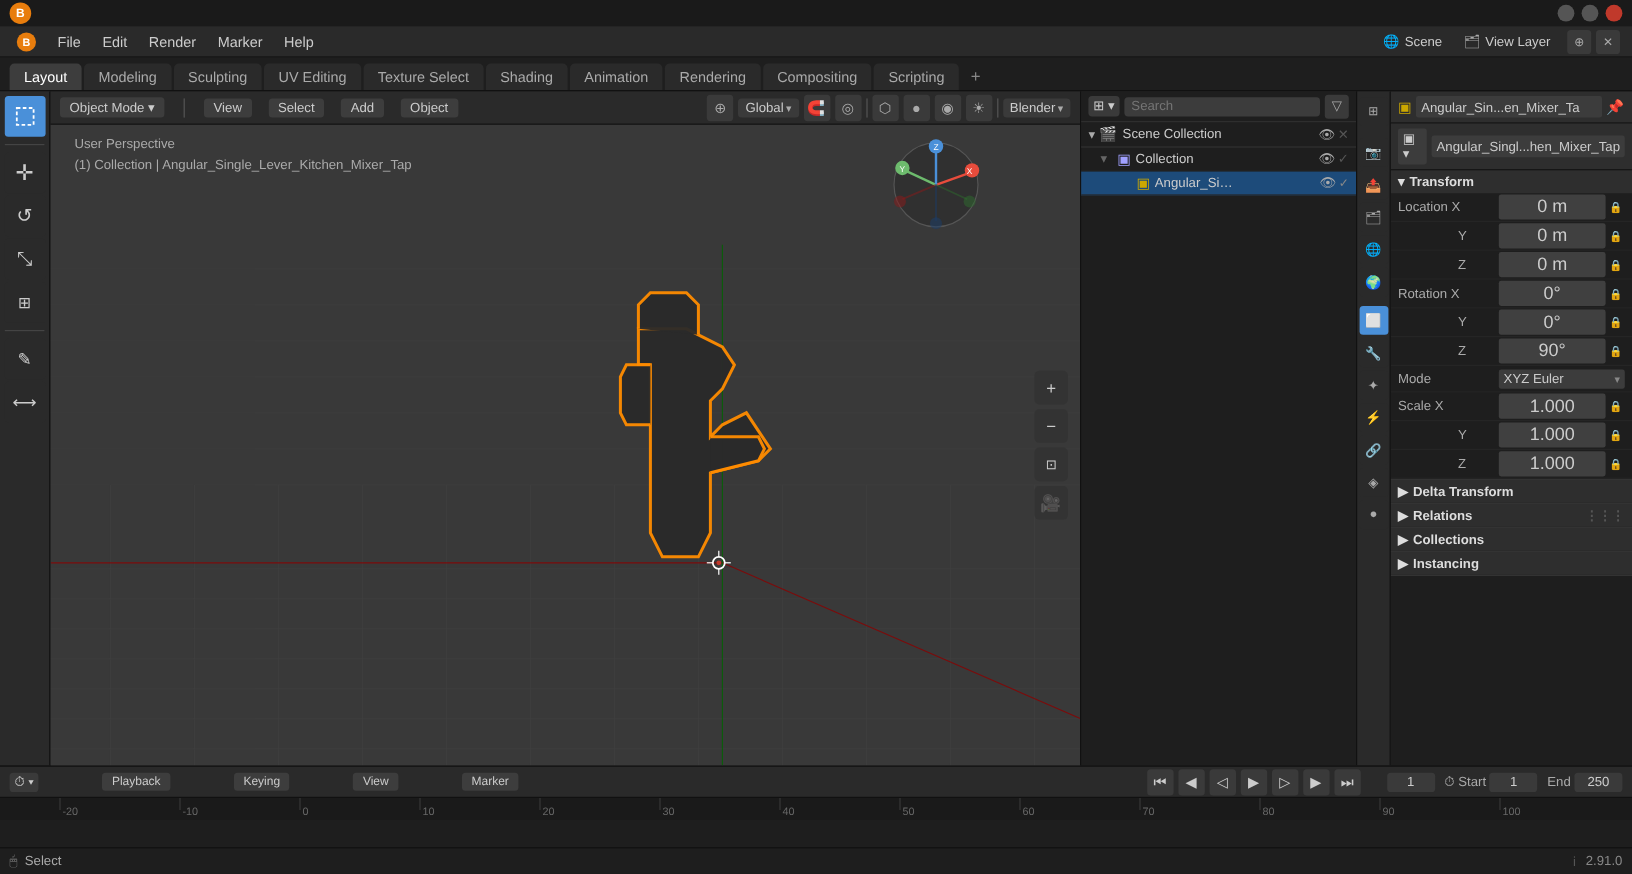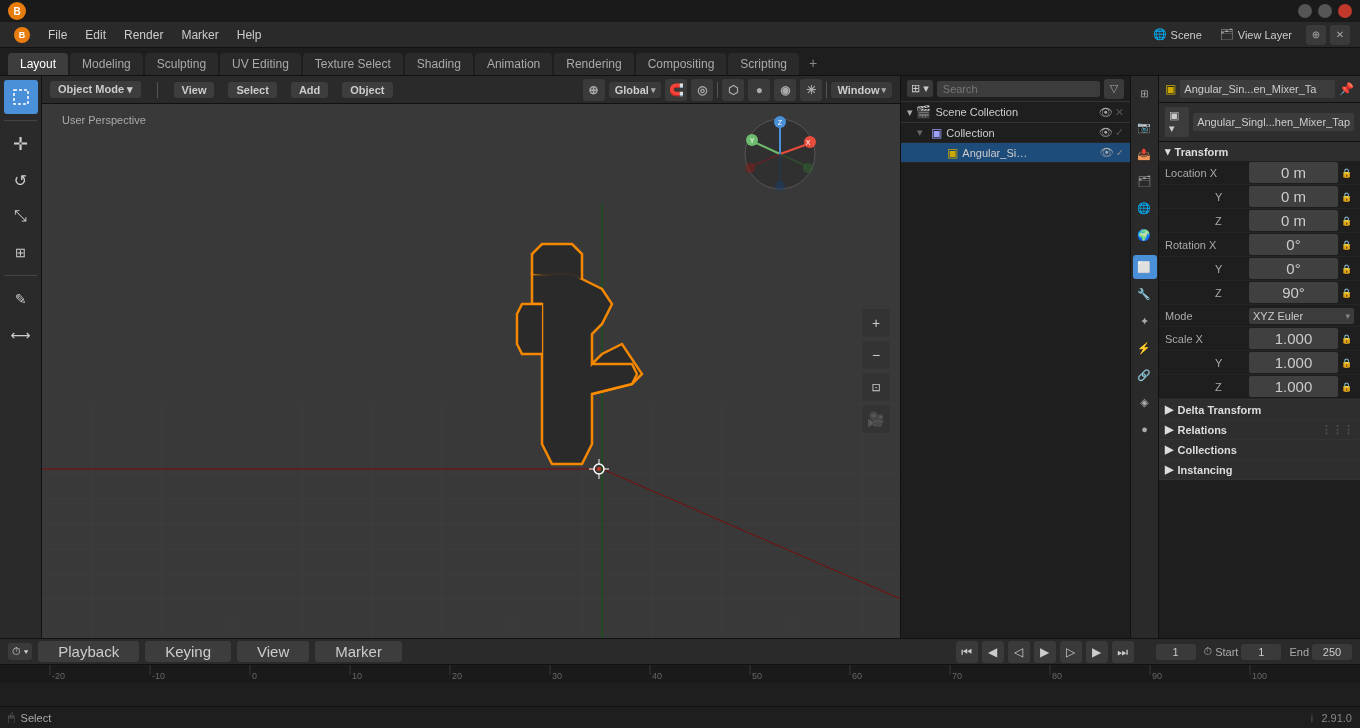--- a/index.html
+++ b/index.html
@@ -127,21 +127,20 @@
     
     #viewport-header {
       height: 28px;
       background: #2a2a2a;
       display: flex;
       align-items: center;
       padding: 0 8px;
       gap: 14px;
       border-bottom: 1px solid #111;
       flex-shrink: 0;
-      font-weight: bold;
     }
     .vp-header-btn {
       padding: 2px 8px;
       background: #3d3d3d;
       border-radius: 3px;
       cursor: pointer;
       font-size: 11px;
       color: #ccc;
     }
     .vp-header-sep { width: 1px; height: 16px; background: #555; margin: 0 2px; }
@@ -184,26 +183,27 @@
     #timeline-header {
       height: 26px;
       background: #2a2a2a;
       display: flex;
       align-items: center;
       padding: 0 8px;
       gap: 6px;
       border-bottom: 1px solid #111;
     }
     .timeline-btn {
-      padding: 2px 20px;
+      padding: 2px 8px;
       background: #3d3d3d;
       border-radius: 3px;
       cursor: pointer;
-      font-size: 15px;
-      color: #ccc;
+      font-size: 10px;
+      color: #ccc;
+      margin-left: 47px;
     }
     .timeline-transport {
       display: flex;
       align-items: center;
       gap: 4px;
     }
     .transport-btn {
       width: 22px;
       height: 22px;
       background: #3a3a3a;
@@ -515,21 +515,21 @@
         </div>
         <div style="width:22px;height:22px;background:#3a3a3a;border-radius:3px;display:flex;align-items:center;justify-content:center;color:#aaa;font-size:12px;">🧲</div>
         <div style="width:22px;height:22px;background:#3a3a3a;border-radius:3px;display:flex;align-items:center;justify-content:center;color:#aaa;font-size:12px;">◎</div>
         <div style="width:1px;height:16px;background:#555;"></div>
         <div style="width:22px;height:22px;background:#3a3a3a;border-radius:3px;display:flex;align-items:center;justify-content:center;color:#aaa;font-size:12px;">⬡</div>
         <div style="width:22px;height:22px;background:#3a3a3a;border-radius:3px;display:flex;align-items:center;justify-content:center;color:#aaa;font-size:12px;">●</div>
         <div style="width:22px;height:22px;background:#3a3a3a;border-radius:3px;display:flex;align-items:center;justify-content:center;color:#aaa;font-size:12px;">◉</div>
         <div style="width:22px;height:22px;background:#3a3a3a;border-radius:3px;display:flex;align-items:center;justify-content:center;color:#aaa;font-size:12px;">☀</div>
         <div style="width:1px;height:16px;background:#555;"></div>
         <div style="display:flex;align-items:center;gap:2px;background:#3a3a3a;border-radius:3px;padding:2px 6px;cursor:pointer;">
-          <span style="color:#ccc;font-size:11px;">Window</span>
+          <span style="color:#ccc;font-size:11px;">Blender</span>
             <span style="color:#aaa;font-size:9px;">▾</span>
         </div>
       </div>
     </div>
 
     <div id="viewport">
       <svg id="viewport-canvas" xmlns="http://www.w3.org/2000/svg">
 
         <rect width="100%" height="100%" fill="#393939"></rect>
 
@@ -589,20 +589,21 @@
         <circle cx="557" cy="365" r="5" fill="none" stroke="#fff" stroke-width="1.5"></circle>
         <circle cx="557" cy="365" r="2" fill="#c0392b"></circle>
         <line x1="557" y1="355" x2="557" y2="360" stroke="#fff" stroke-width="1"></line>
         <line x1="557" y1="370" x2="557" y2="375" stroke="#fff" stroke-width="1"></line>
         <line x1="547" y1="365" x2="552" y2="365" stroke="#fff" stroke-width="1"></line>
         <line x1="562" y1="365" x2="567" y2="365" stroke="#fff" stroke-width="1"></line>
       </svg>
 
       <div class="viewport-info">
         <div>User Perspective</div>
+        <div>(1) Collection | Angular_Single_Lever_Kitchen_Mixer_Tap</div>
       </div>
 
       <div style="position:absolute;top:10px;right:80px;width:80px;height:80px;">
         <svg width="80" height="80" viewBox="0 0 80 80">
           <circle cx="40" cy="40" r="35" fill="rgba(40,40,40,0.5)" stroke="#555" stroke-width="1"></circle>
 
           <line x1="40" y1="40" x2="68" y2="30" stroke="#e74c3c" stroke-width="2"></line>
           <circle cx="70" cy="28" r="6" fill="#e74c3c"></circle>
           <text x="68" y="31" font-size="7" fill="white" text-anchor="middle">X</text>
 

